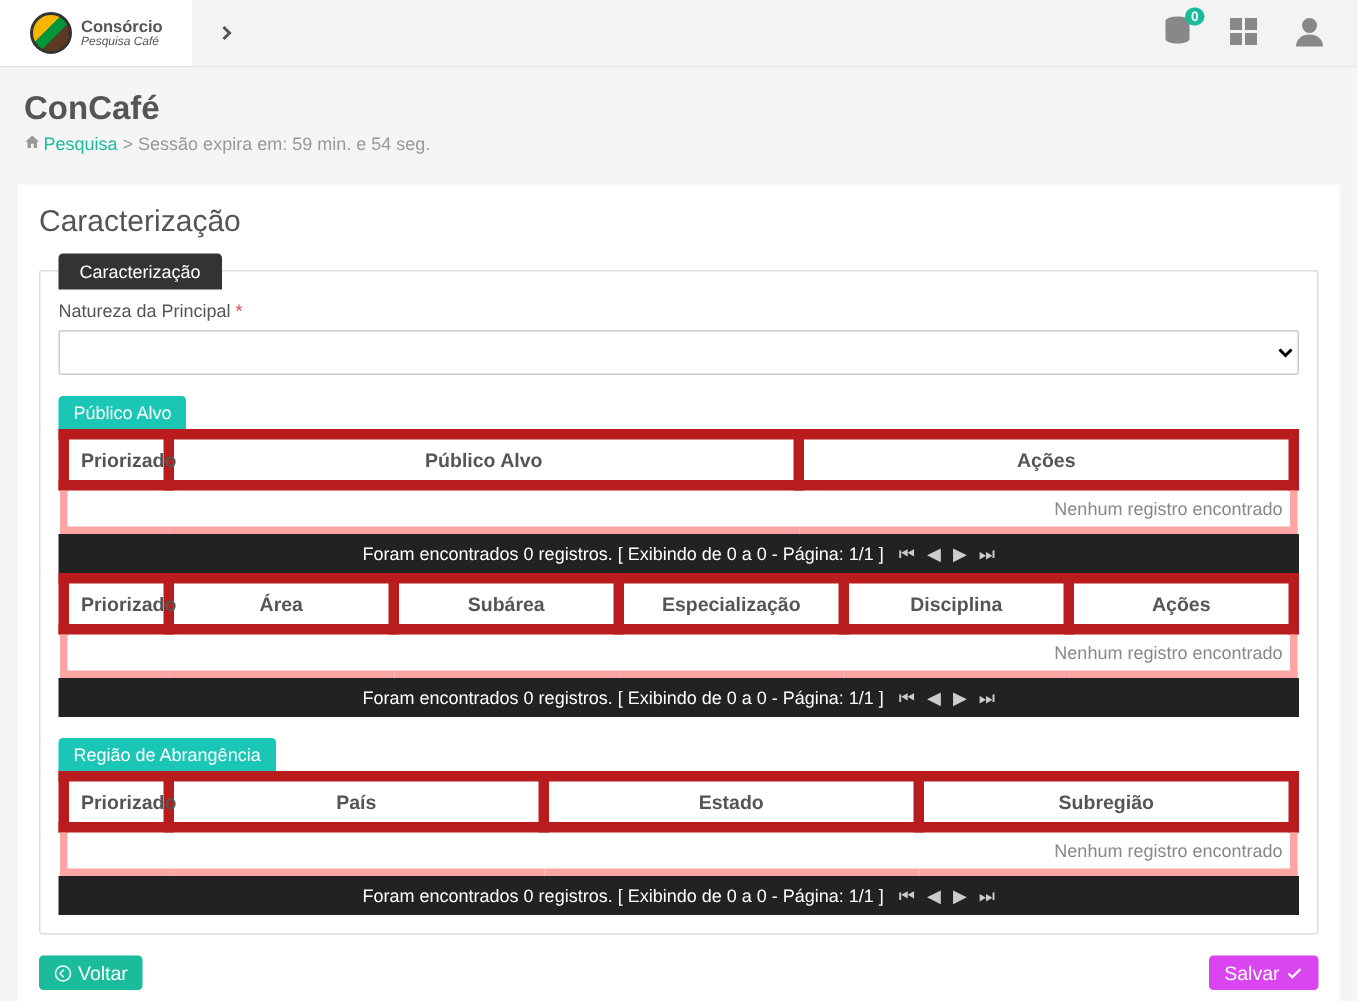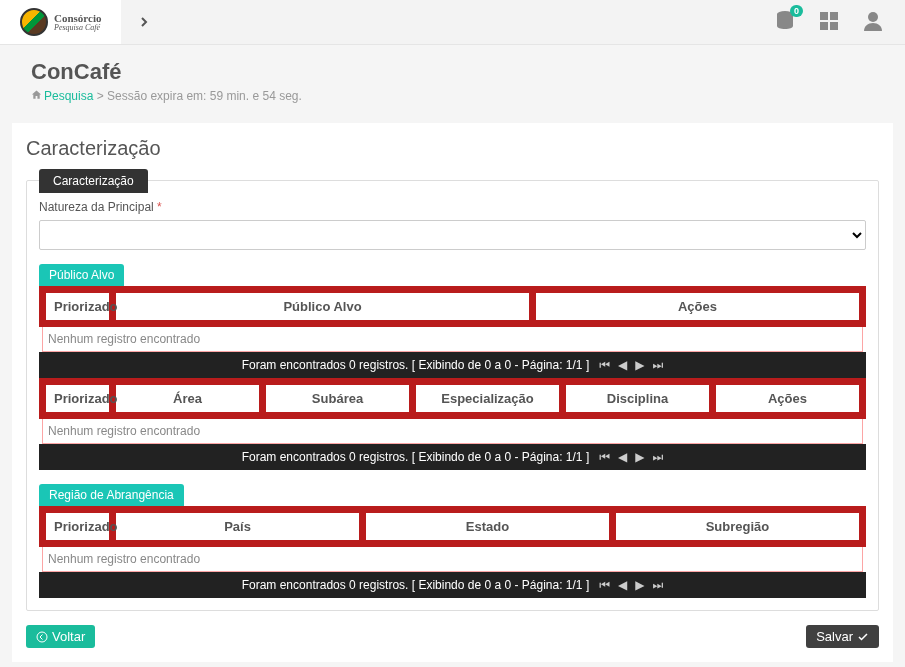--- a/index.html
+++ b/index.html
@@ -1,34 +1,34 @@
 <!DOCTYPE html>
 <html><head>
 <meta charset="utf-8">
 <style>
 * { box-sizing: border-box; margin: 0; padding: 0; }
 body { font-family: "Helvetica Neue", Helvetica, Arial, sans-serif; font-size: 13px; color: #555; background: #f5f5f5; }
 
 
 .navbar { background: #f3f3f3; height: 45px; display: flex; align-items: center; justify-content: space-between; border-bottom: 1px solid #e5e5e5; }
-.nav-left { display: flex; align-items: center; height: 100%; font-family: Liberation Serif, serif; }
+.nav-left { display: flex; align-items: center; height: 100%; }
 .logo-box { background: #fff; height: 100%; display: flex; align-items: center; padding: 0 20px; }
 .logo { display: flex; align-items: center; gap: 6px; }
 .logo-circle { width: 28px; height: 28px; border-radius: 50%; background: linear-gradient(135deg, #f7b500 0%, #f7b500 40%, #009639 40%, #009639 60%, #5a3a22 60%); border: 2px solid #333; }
 .logo-text { display: flex; flex-direction: column; font-size: 11px; color: #555; font-weight: bold; line-height: 1; }
 .logo-text .sub { font-size: 8px; font-style: italic; font-weight: normal; }
 .toggle-btn { width: 46px; height: 100%; display: flex; align-items: center; justify-content: center; cursor: pointer; }
 .toggle-btn svg { width: 16px; height: 16px; stroke: #555; }
 .nav-right { display: flex; align-items: center; gap: 20px; padding-right: 20px; }
 .nav-icon { position: relative; cursor: pointer; color: #888; }
 .nav-icon svg { width: 24px; height: 24px; fill: #888; }
 .badge { position: absolute; top: -4px; right: -6px; background: #1abc9c; color: #fff; font-size: 9px; border-radius: 8px; padding: 1px 4px; min-width: 12px; text-align: center; font-weight: bold; }
 
 
-.page-header { padding: 14px 31px 8px; background: #f5f5f5; }
+.page-header { padding: 14px 16px 8px; background: #f5f5f5; }
 .page-title { font-size: 22px; font-weight: bold; color: #555; margin-bottom: 4px; }
 .breadcrumb { font-size: 12px; color: #999; }
 .breadcrumb .home-icon { display: inline-block; margin-right: 2px; }
 .breadcrumb a { color: #1abc9c; text-decoration: none; }
 
 
 .panel { background: #fff; margin: 12px; padding: 14px; }
 .panel-title { font-size: 20px; color: #555; margin-bottom: 20px; }
 
 
@@ -37,31 +37,31 @@
 
 .form-group label { font-size: 12px; color: #555; }
 .req { color: #d9534f; }
 .form-select { width: 100%; height: 30px; border: 1px solid #ccc; border-radius: 2px; margin-top: 6px; background: #fff; font-size: 13px; padding: 0 6px; }
 
 
 .sub-tag { display: inline-block; background: #1ac6b6; color: #fff; font-size: 12px; padding: 4px 10px; border-radius: 3px 3px 0 0; margin-top: 14px; }
 .tbl { width: 100%; border-collapse: collapse; table-layout: fixed; }
 .tbl th { border: 7px solid #b91c1c; font-size: 13px; font-weight: bold; color: #555; padding: 6px 8px; text-align: center; background: #fff; }
 .tbl th:first-child { text-align: left; }
-.tbl td.empty { border: 1px solid #fca5a5; text-align: left; font-size: 12px; color: #888; padding: 5px; }
+.tbl td.empty { border: 5px solid #fca5a5; text-align: right; font-size: 12px; color: #888; padding: 5px; }
 .pager { background: #222; color: #fff; font-size: 12px; padding: 6px 8px; display: flex; align-items: center; justify-content: center; gap: 10px; }
 .pager-text { }
 .pager-icons { display: flex; gap: 8px; }
 .pager-icons span { color: #ccc; cursor: pointer; font-size: 12px; }
 
 
 .btn-row { display: flex; justify-content: space-between; margin-top: 10px; }
 .btn { font-size: 13px; padding: 4px 10px; border: none; border-radius: 3px; cursor: pointer; color: #fff; display: inline-flex; align-items: center; gap: 4px; }
 .btn-info { background: #1abc9c; }
-.btn-warning { background: #404040; }
+.btn-warning { background: #d946ef; }
 </style>
 </head>
 <body>
 
 <div class="navbar">
   <div class="nav-left">
     <div class="logo-box">
       <div class="logo">
         <div class="logo-circle"></div>
         <div class="logo-text">

